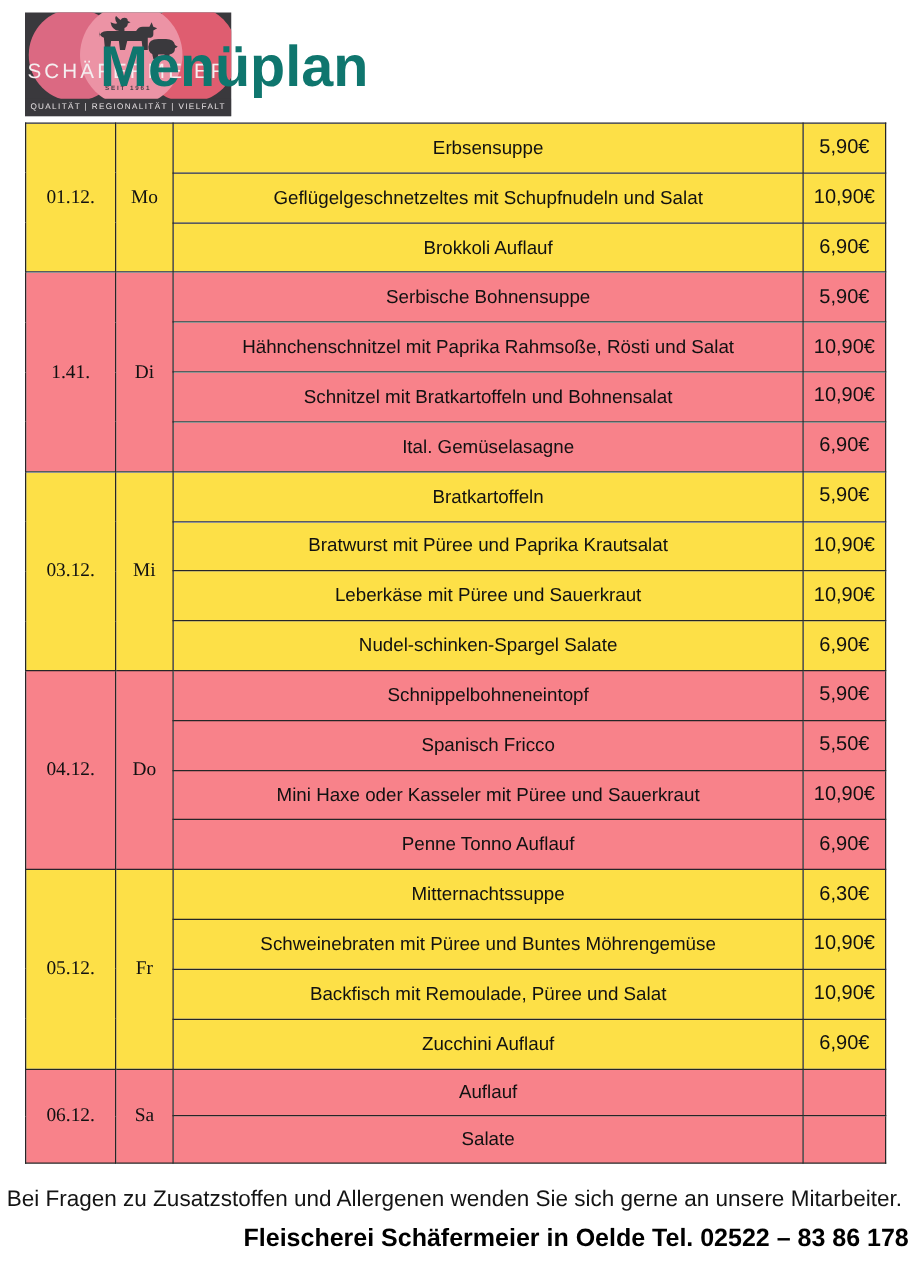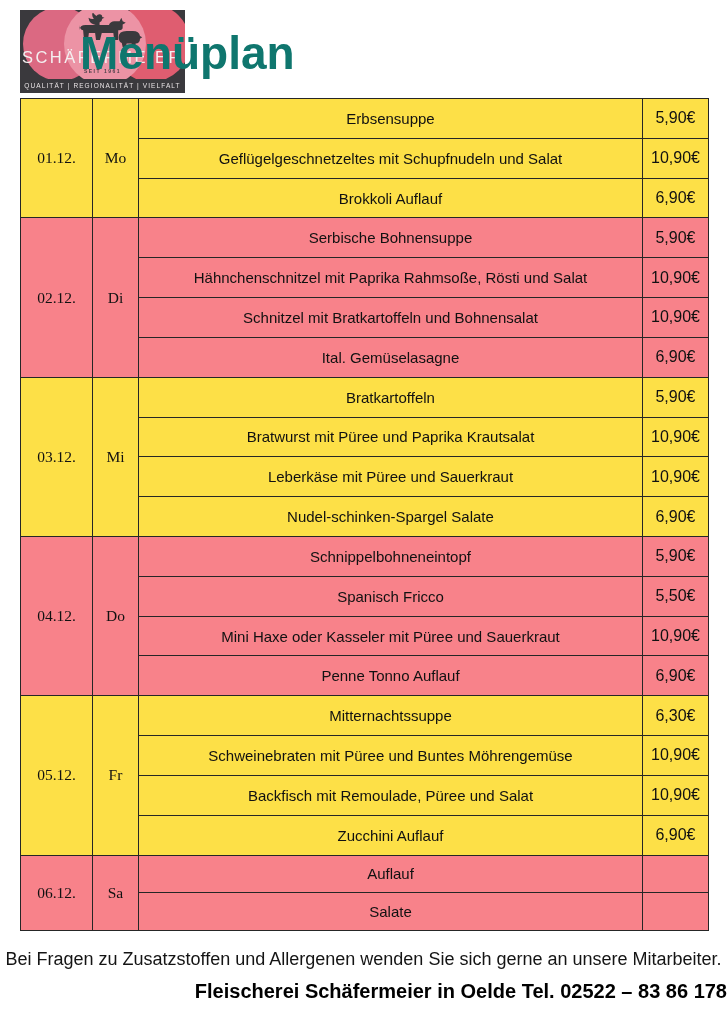--- a/index.html
+++ b/index.html
@@ -114,21 +114,21 @@
         <td class="price">10,90€</td>
       </tr>
       <tr>
         <td class="dish">Brokkoli Auflauf</td>
         <td class="price">6,90€</td>
       </tr>
     </tbody>
 
     <tbody class="day-block hl">
       <tr>
-        <td class="date" rowspan="4">02.12.</td>
+        <td class="date" rowspan="4">1.41.</td>
         <td class="day" rowspan="4">Di</td>
         <td class="dish">Serbische Bohnensuppe</td>
         <td class="price">5,90€</td>
       </tr>
       <tr>
         <td class="dish">Hähnchenschnitzel mit Paprika Rahmsoße, Rösti und Salat</td>
         <td class="price">10,90€</td>
       </tr>
       <tr>
         <td class="dish">Schnitzel mit Bratkartoffeln und Bohnensalat</td>

